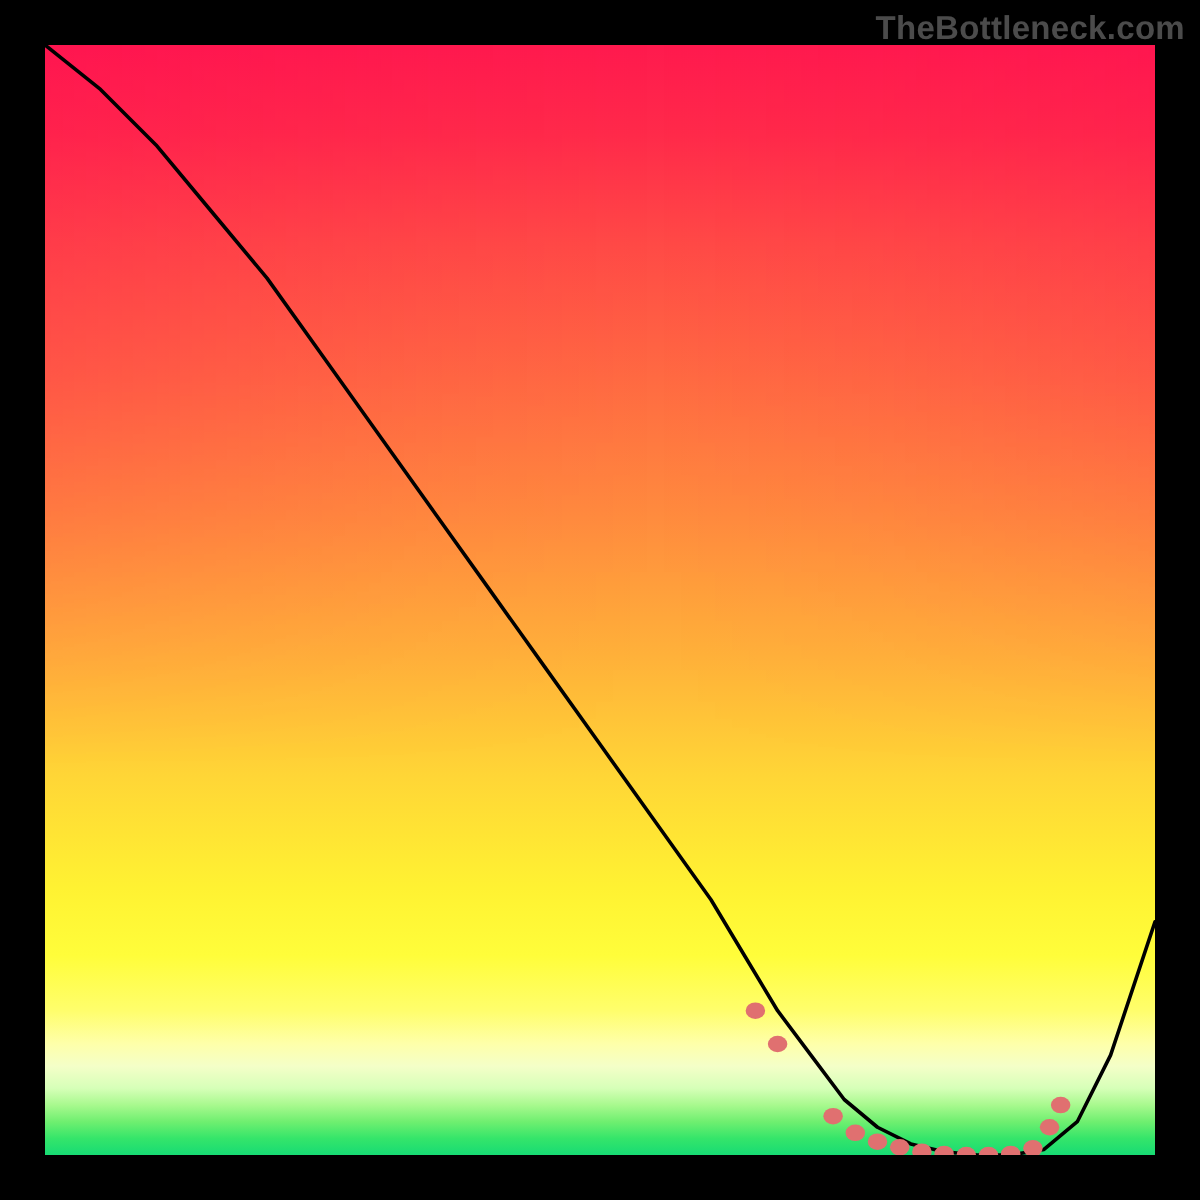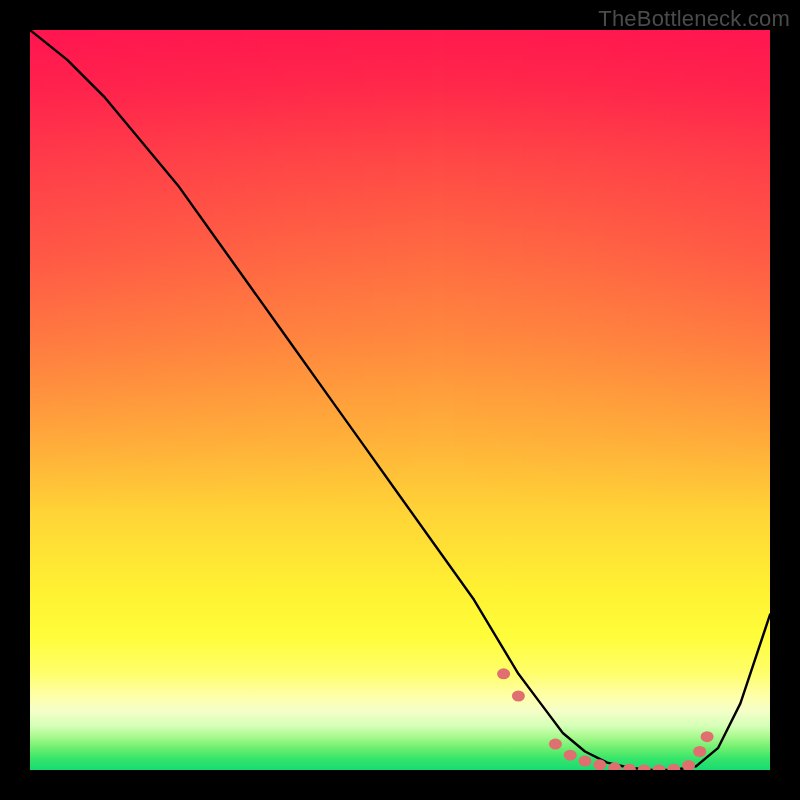--- a/index.html
+++ b/index.html
@@ -16,21 +16,21 @@
     width: 800px;
     height: 800px;
     background: #000;
   }
   .watermark {
     position: absolute;
     top: 6px;
     right: 10px;
     color: #4b4b4b;
     font-size: 22px;
-    font-weight: 400;
+    font-weight: 700;
     letter-spacing: 0.2px;
     z-index: 20;
   }
   .plot-area {
     position: absolute;
     left: 30px;
     top: 30px;
     width: 740px;
     height: 740px;
     overflow: hidden;

